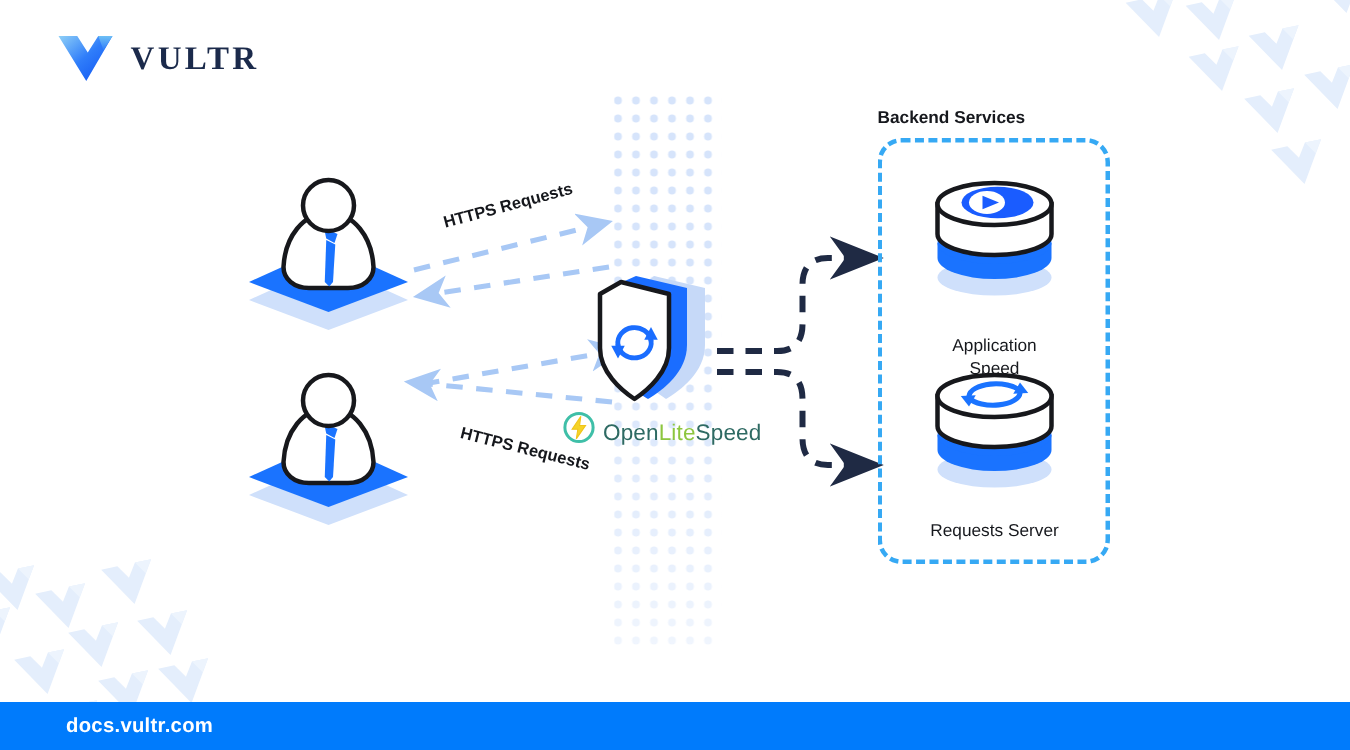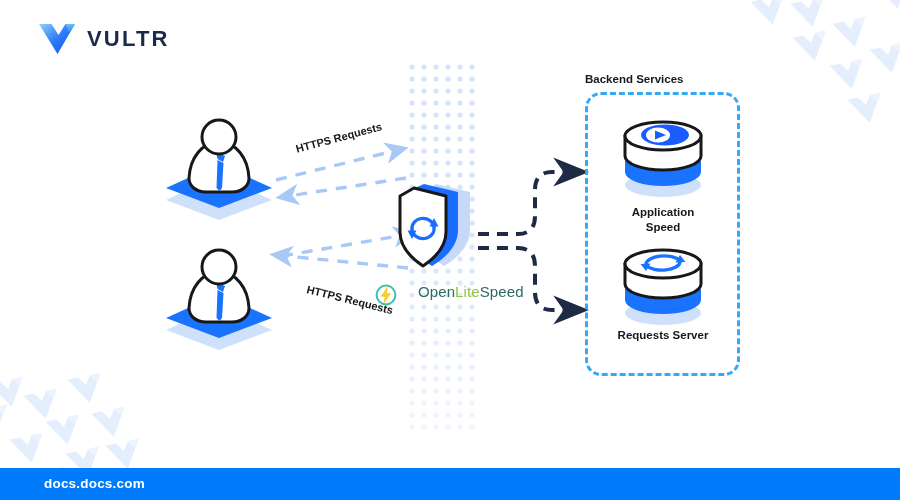--- a/index.html
+++ b/index.html
@@ -9,46 +9,46 @@
     font-family:"Liberation Sans", sans-serif;
     overflow:hidden;
     position:relative;
   }
   #stage{position:absolute;left:0;top:0;width:900px;height:500px;overflow:hidden;background:#fff;}
 
   
   .wm{position:absolute;opacity:1;pointer-events:none;}
 
   
-  #brand{position:absolute;left:38px;top:22px;display:flex;align-items:center;gap:11px;}
+  #brand{position:absolute;left:38px;top:22px;display:flex;align-items:center;gap:11px;font-family:Liberation Serif, serif;}
   #brand-mark{width:38px;height:34px;display:block;}
   #brand-text{font-size:22px;font-weight:700;letter-spacing:2.2px;color:#1b2a4b;line-height:1;}
 
   
   #footer{position:absolute;left:0;bottom:0;width:900px;height:32px;background:#007bfc;}
   #footer-text{position:absolute;left:44px;top:0;height:32px;line-height:32px;color:#fff;font-size:13.5px;font-weight:700;letter-spacing:.2px;}
 
   
   .abs{position:absolute;}
-  .lbl{position:absolute;color:#16181d;font-weight:700;text-align:center;line-height:1.32;}
+  .lbl{position:absolute;color:#16181d;font-weight:400;text-align:center;line-height:1.32;margin-top:19px;}
 
   
   .user{position:absolute;width:118px;height:110px;}
 
   
   .https{position:absolute;font-size:11px;font-weight:700;color:#15171c;white-space:nowrap;}
   #https-top{left:296px;top:143px;transform:rotate(-15deg);transform-origin:left center;}
   #https-bottom{left:307px;top:283px;transform:rotate(14deg);transform-origin:left center;}
 
   
   #dotgrid{position:absolute;left:409px;top:64px;width:72px;height:372px;}
 
   
   #shield{position:absolute;left:392px;top:178px;width:96px;height:96px;}
-  #ols-logo{position:absolute;left:375px;top:284px;display:flex;align-items:flex-start;gap:21px;}
+  #ols-logo{position:absolute;left:375px;top:274px;display:flex;align-items:flex-end;gap:5px;}
   #ols-mark{width:22px;height:22px;display:block;}
   #ols-text{font-size:15px;font-weight:400;letter-spacing:.1px;line-height:1;}
   #ols-text .t-dark{color:#2e6a63;}
   #ols-text .t-light{color:#8dc63f;}
 
   
   #backend-box{
     position:absolute;left:585px;top:92px;width:155px;height:284px;
     border:3px dashed #36a9f4;border-radius:16px;box-sizing:border-box;background:transparent;
   }
@@ -265,16 +265,16 @@
       <path d="M65 26 a18 8.5 0 0 1 -34 3.5"></path>
     </g>
     <path d="M65 19 L70.5 26 L60.5 26.5 Z" fill="#1a73ff"></path>
     <path d="M31 35 L25.5 28 L35.5 27.5 Z" fill="#1a73ff"></path>
   </svg>
   <div class="lbl" id="db-label">
     <span>Requests Server</span>
   </div>
 
   <div id="footer">
-    <div id="footer-text">docs.docs.com</div>
+    <div id="footer-text">docs.vultr.com</div>
   </div>
 
 </div>
 
 </body></html>

